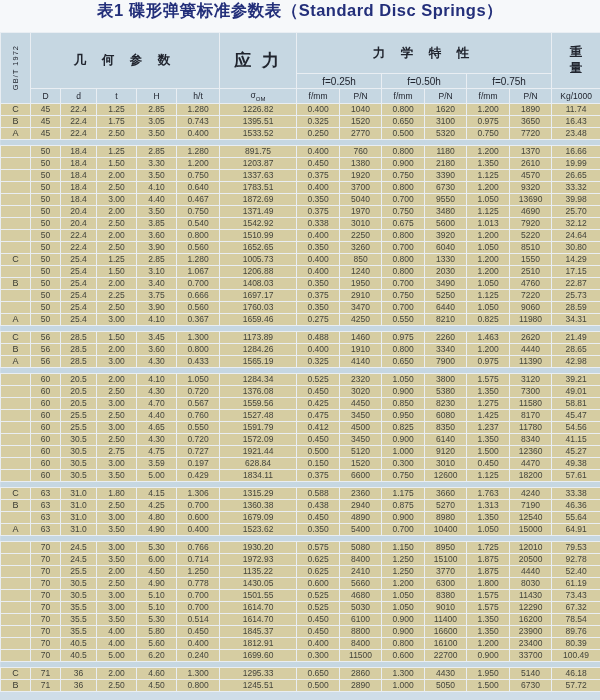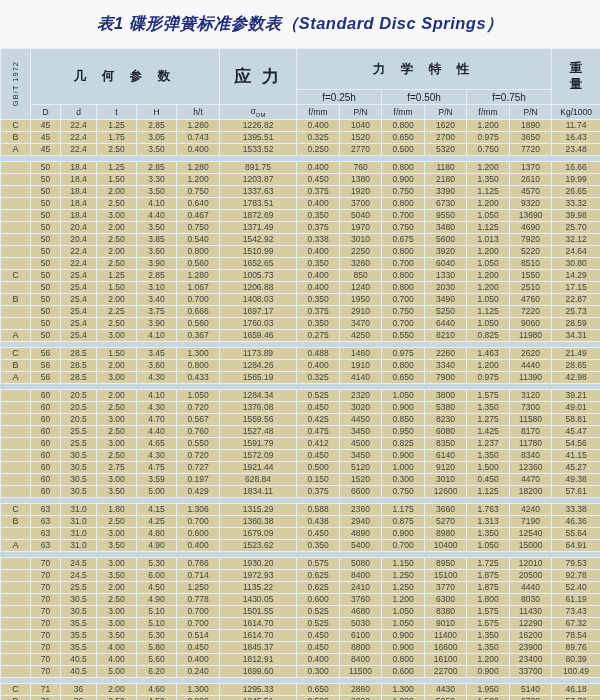--- a/index.html
+++ b/index.html
@@ -5,22 +5,22 @@
   html,body { margin:0; padding:0; }
   body {
     width:600px; height:700px;
     font-family:"Liberation Sans", sans-serif;
     background:#cfdde8;
     overflow:hidden;
   }
   .page { width:600px; height:700px; background:#cfdde8; }
 
   .title-bar {
-    height:48px; background:#f6f8fa;
-    display:flex; align-items:center; justify-content:center;font-style:italic;
+    height:32px; background:#f6f8fa;
+    display:flex; justify-content:center;
   }
   .title-bar .title {
     color:#232f7a; font-weight:bold; font-size:16.5px; letter-spacing:0.5px;
   }
 
   table.springs {
     border-collapse:collapse; table-layout:fixed;
     width:600px;
   }
   .springs th, .springs td {
@@ -135,21 +135,21 @@
           <td class="data cls">B</td>
           <td class="data">45</td>
           <td class="data">22.4</td>
           <td class="data">1.75</td>
           <td class="data">3.05</td>
           <td class="data">0.743</td>
           <td class="data">1395.51</td>
           <td class="data">0.325</td>
           <td class="data">1520</td>
           <td class="data">0.650</td>
-          <td class="data">2700</td>
+          <td class="data">3100</td>
           <td class="data">0.975</td>
           <td class="data">3650</td>
           <td class="data">16.43</td>
         </tr>
         <tr>
           <td class="data cls">A</td>
           <td class="data">45</td>
           <td class="data">22.4</td>
           <td class="data">2.50</td>
           <td class="data">3.50</td>
@@ -724,21 +724,21 @@
         </tr>
         <tr>
           <td class="data cls"></td>
           <td class="data">70</td>
           <td class="data">30.5</td>
           <td class="data">2.50</td>
           <td class="data">4.90</td>
           <td class="data">0.778</td>
           <td class="data">1430.05</td>
           <td class="data">0.600</td>
-          <td class="data">3760</td>
+          <td class="data">5660</td>
           <td class="data">1.200</td>
           <td class="data">6300</td>
           <td class="data">1.800</td>
           <td class="data">8030</td>
           <td class="data">61.19</td>
         </tr>
         <tr>
           <td class="data cls"></td>
           <td class="data">70</td>
           <td class="data">30.5</td>

